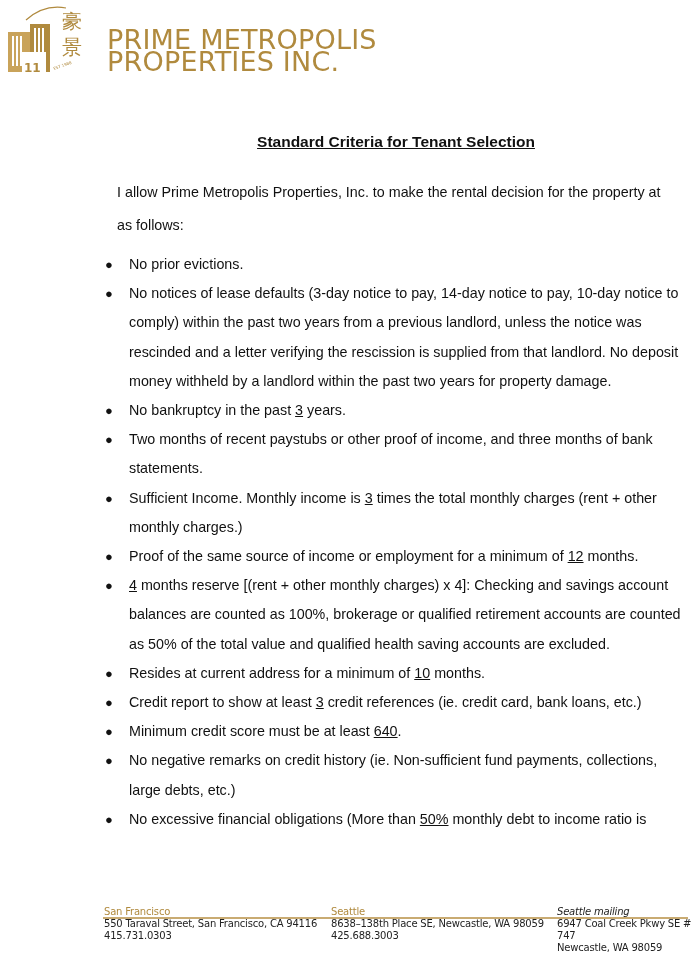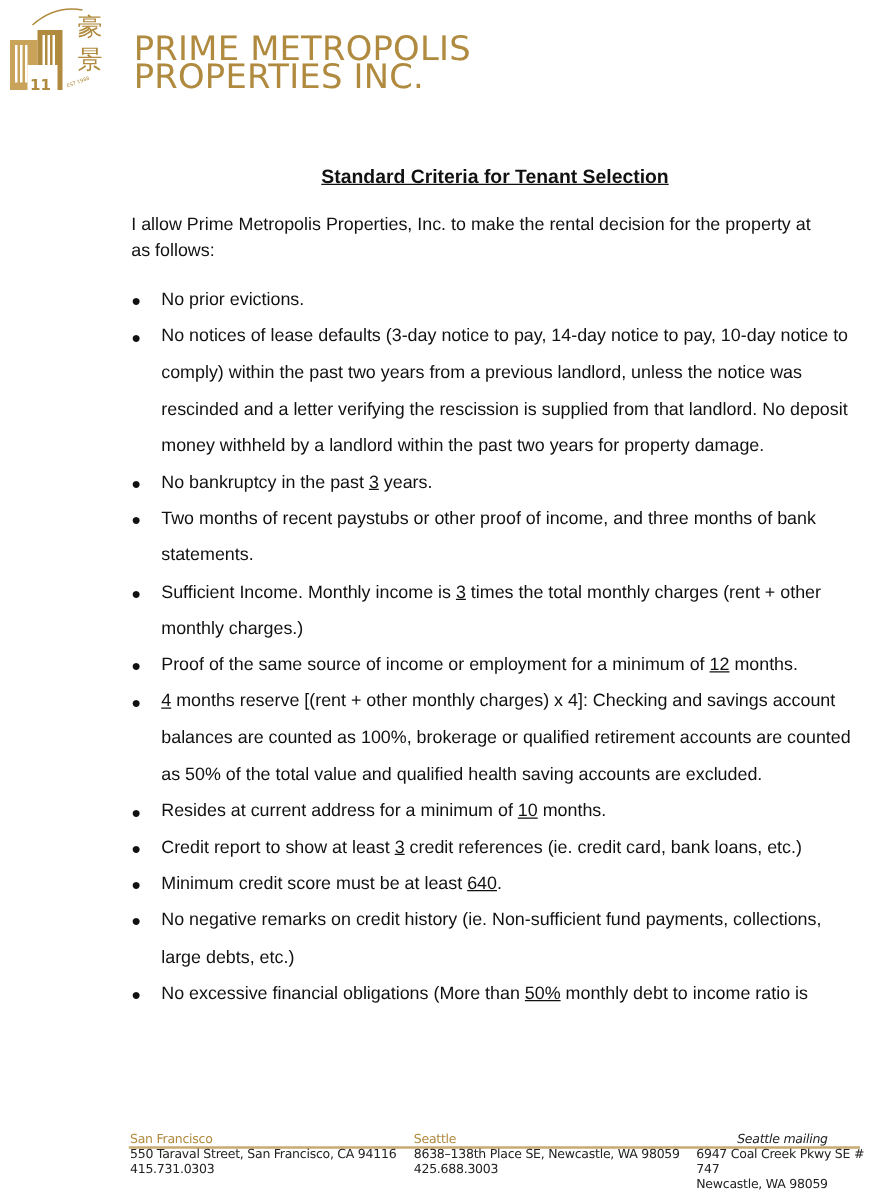--- a/index.html
+++ b/index.html
@@ -5,32 +5,32 @@
   html, body { margin: 0; padding: 0; background: #ffffff; }
   body { width: 695px; height: 960px; position: relative; overflow: hidden; font-family: "Liberation Sans", sans-serif; color: #111; }
 
   .logo { position: absolute; left: 4px; top: 2px; width: 300px; height: 74px; }
   .logo-mark { position: absolute; left: 0; top: 0; width: 92px; height: 74px; }
   .logo-text { position: absolute; left: 103px; top: 27px; color: #b08a3e; font-size: 27px; line-height: 22px; letter-spacing: 0.2px; font-family: "DejaVu Sans", sans-serif; font-weight: normal; }
   .logo-text div { white-space: nowrap; }
 
   .doc-title { position: absolute; left: 0; width: 792px; top: 133px; text-align: center; font-weight: bold; font-size: 15.5px; text-decoration: underline; font-family: "Liberation Sans", sans-serif; }
   .doc { position: absolute; left: 105px; top: 170px; width: 580px; font-size: 14.3px; line-height: 21px; }
-  .intro p { margin: 0; }
+  .intro p { margin: 12px; }
   .intro .blank { letter-spacing: -1.5px; }
 
   ul.criteria { list-style: none; margin: 14px 0 0 0; padding: 0; }
   ul.criteria li { position: relative; padding-left: 24px; line-height: 29.2px; }
   ul.criteria li .bullet { position: absolute; left: 0; top: 0; font-size: 13px; }
   .u { text-decoration: underline; }
 
   .footer-line { position: absolute; left: 103px; top: 917px; width: 585px; height: 2px; background: #c9ab72; }
   .footer { position: absolute; top: 906px; font-size: 10px; line-height: 12px; font-family: "DejaVu Sans", sans-serif; color: #222; letter-spacing: -0.2px; }
   .footer .city { color: #b08a3e; }
-  .footer .city.it { color: #222; font-style: italic; text-align: center; }
+  .footer .city.it { color: #222; font-style: italic; }
   .f1 { left: 104px; } .f2 { left: 331px; } .f3 { left: 557px; }
 </style>
 </head>
 <body>
 
 <div class="logo">
   <svg class="logo-mark" viewBox="0 0 92 74">
     <path d="M22 18 Q40 2 62 6" stroke="#b08a3e" stroke-width="1.2" fill="none"></path>
     <rect x="4" y="30" width="22" height="40" fill="#c9a35a"></rect>
     <rect x="8" y="34" width="2" height="30" fill="#fff"></rect>

